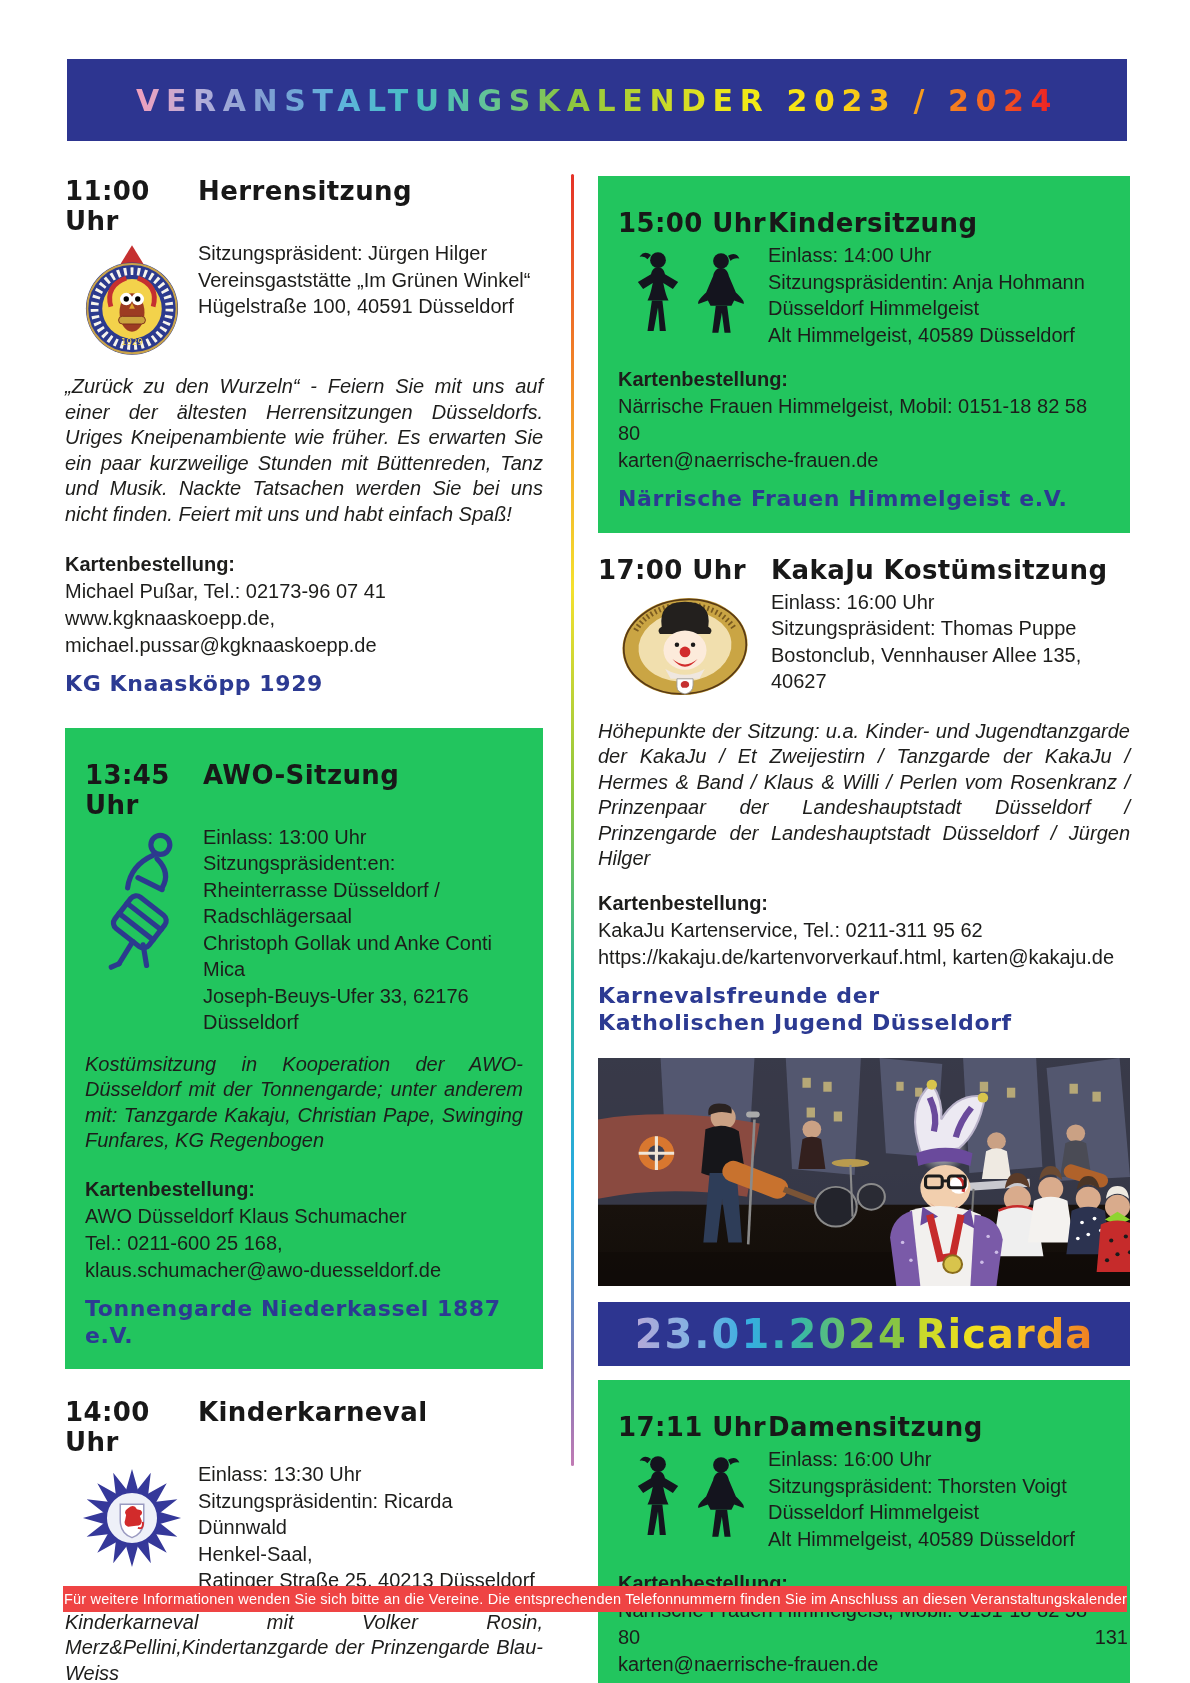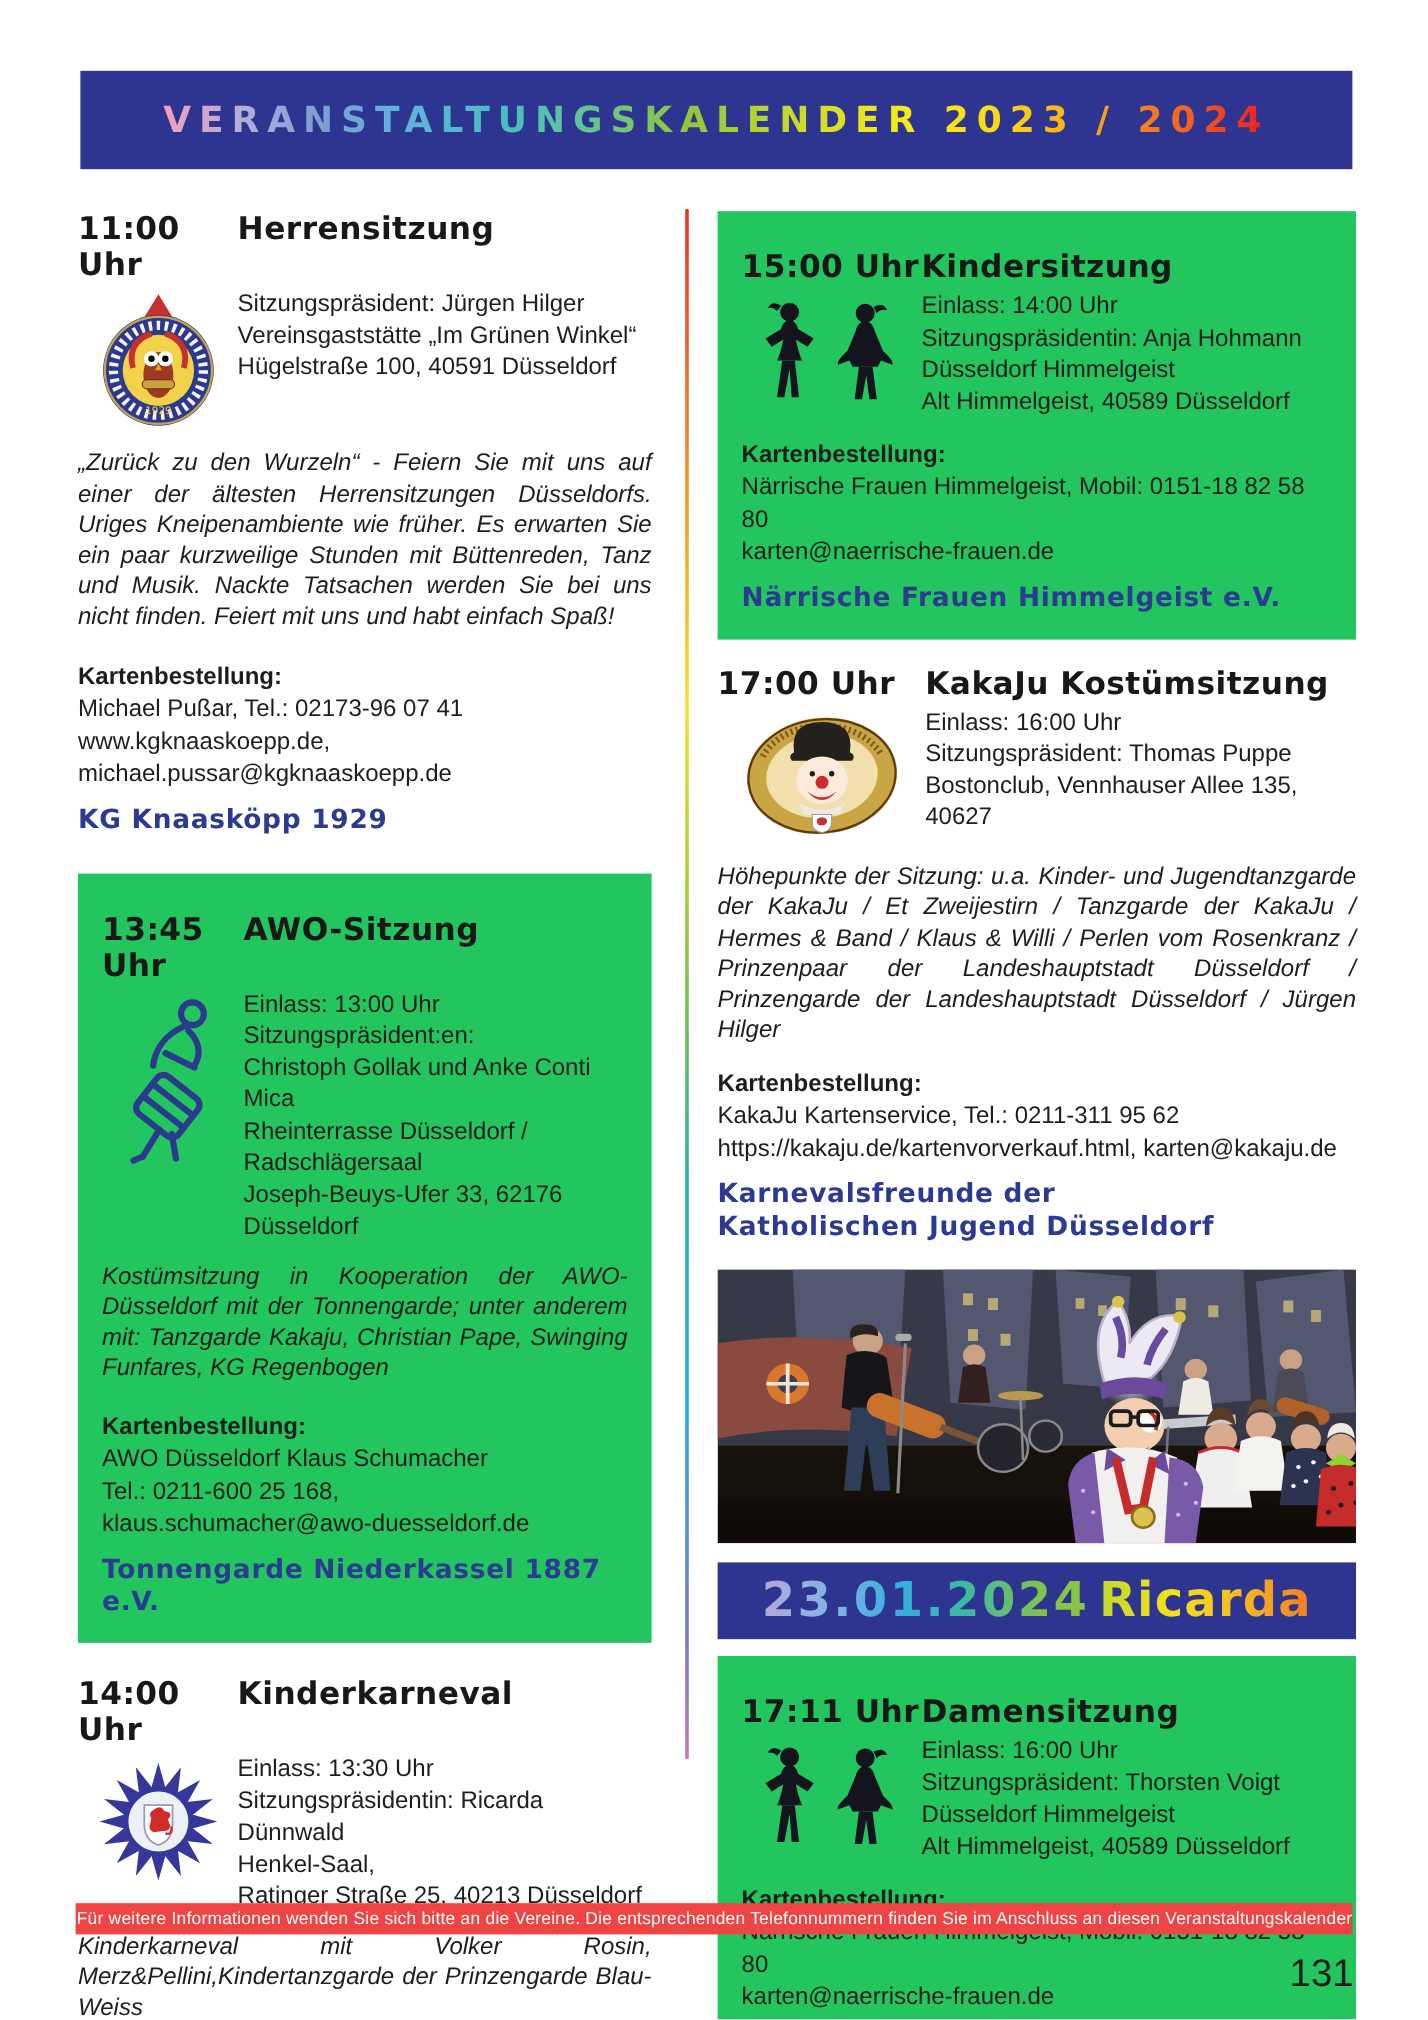--- a/index.html
+++ b/index.html
@@ -57,21 +57,21 @@
                font-size:40px;}
   .db-date{background:linear-gradient(90deg,#b5a8d8 0%,#7fb2e3 22%,#35aee0 42%,#3cb9a0 62%,#7fc34d 85%,#8cc63f 100%);
            -webkit-background-clip:text;background-clip:text;color:transparent;letter-spacing:2px;}
   .db-day{background:linear-gradient(90deg,#c3d82d 0%,#f3e11c 35%,#f6b723 68%,#ef7d23 100%);
           -webkit-background-clip:text;background-clip:text;color:transparent;letter-spacing:1px;}
 
   
   .footer-band{position:absolute;left:63px;right:63px;top:1586px;height:26px;background:#ef4444;
                color:#ffffff;display:flex;align-items:center;justify-content:flex-end;
                font-size:14.5px;letter-spacing:0.2px;white-space:nowrap;}
-  .page-number{position:absolute;right:62px;top:1626px;font-size:32px;color:#1d1d1b;margin-left:44px;}
+  .page-number{position:absolute;right:62px;top:1626px;font-size:20px;color:#1d1d1b;margin-left:44px;}
 
   
   .mt6{margin-top:6px;}  .mt12{margin-top:12px;} .mt14{margin-top:14px;}.mt18{margin-top:18px;}.mt22{margin-top:22px;}
   .mt24{margin-top:24px;}.mt28{margin-top:28px;}.mt30{margin-top:30px;}
 </style>
 </head>
 <body>
 
 <div class="page">
 
@@ -142,22 +142,22 @@
                 <line x1="36" y1="112" x2="86" y2="112"></line>
               </g>
               <path d="M52,128 l-16,26"></path>
               <path d="M64,132 l4,24"></path>
               <path d="M36,154 l-9,4"></path>
             </svg>
           </div>
           <div class="ev-details">
             <div>Einlass: 13:00 Uhr</div>
             <div>Sitzungspräsident:en:</div>
+            <div>Rheinterrasse Düsseldorf / Radschlägersaal</div>
             <div>Christoph Gollak und Anke Conti Mica</div>
-            <div>Rheinterrasse Düsseldorf / Radschlägersaal</div>
             <div>Joseph-Beuys-Ufer 33, 62176 Düsseldorf</div>
           </div>
         </div>
         <p class="desc">Kostümsitzung in Kooperation der AWO-Düsseldorf mit der Tonnengarde; unter anderem mit: Tanzgarde Kakaju, Christian Pape, Swinging Funfares, KG Regenbogen</p>
         <div class="tickets mt22">
           <div class="tickets-label">Kartenbestellung:</div>
           <div>AWO Düsseldorf Klaus Schumacher</div>
           <div>Tel.: 0211-600 25 168,</div>
           <div>klaus.schumacher@awo-duesseldorf.de</div>
         </div>

